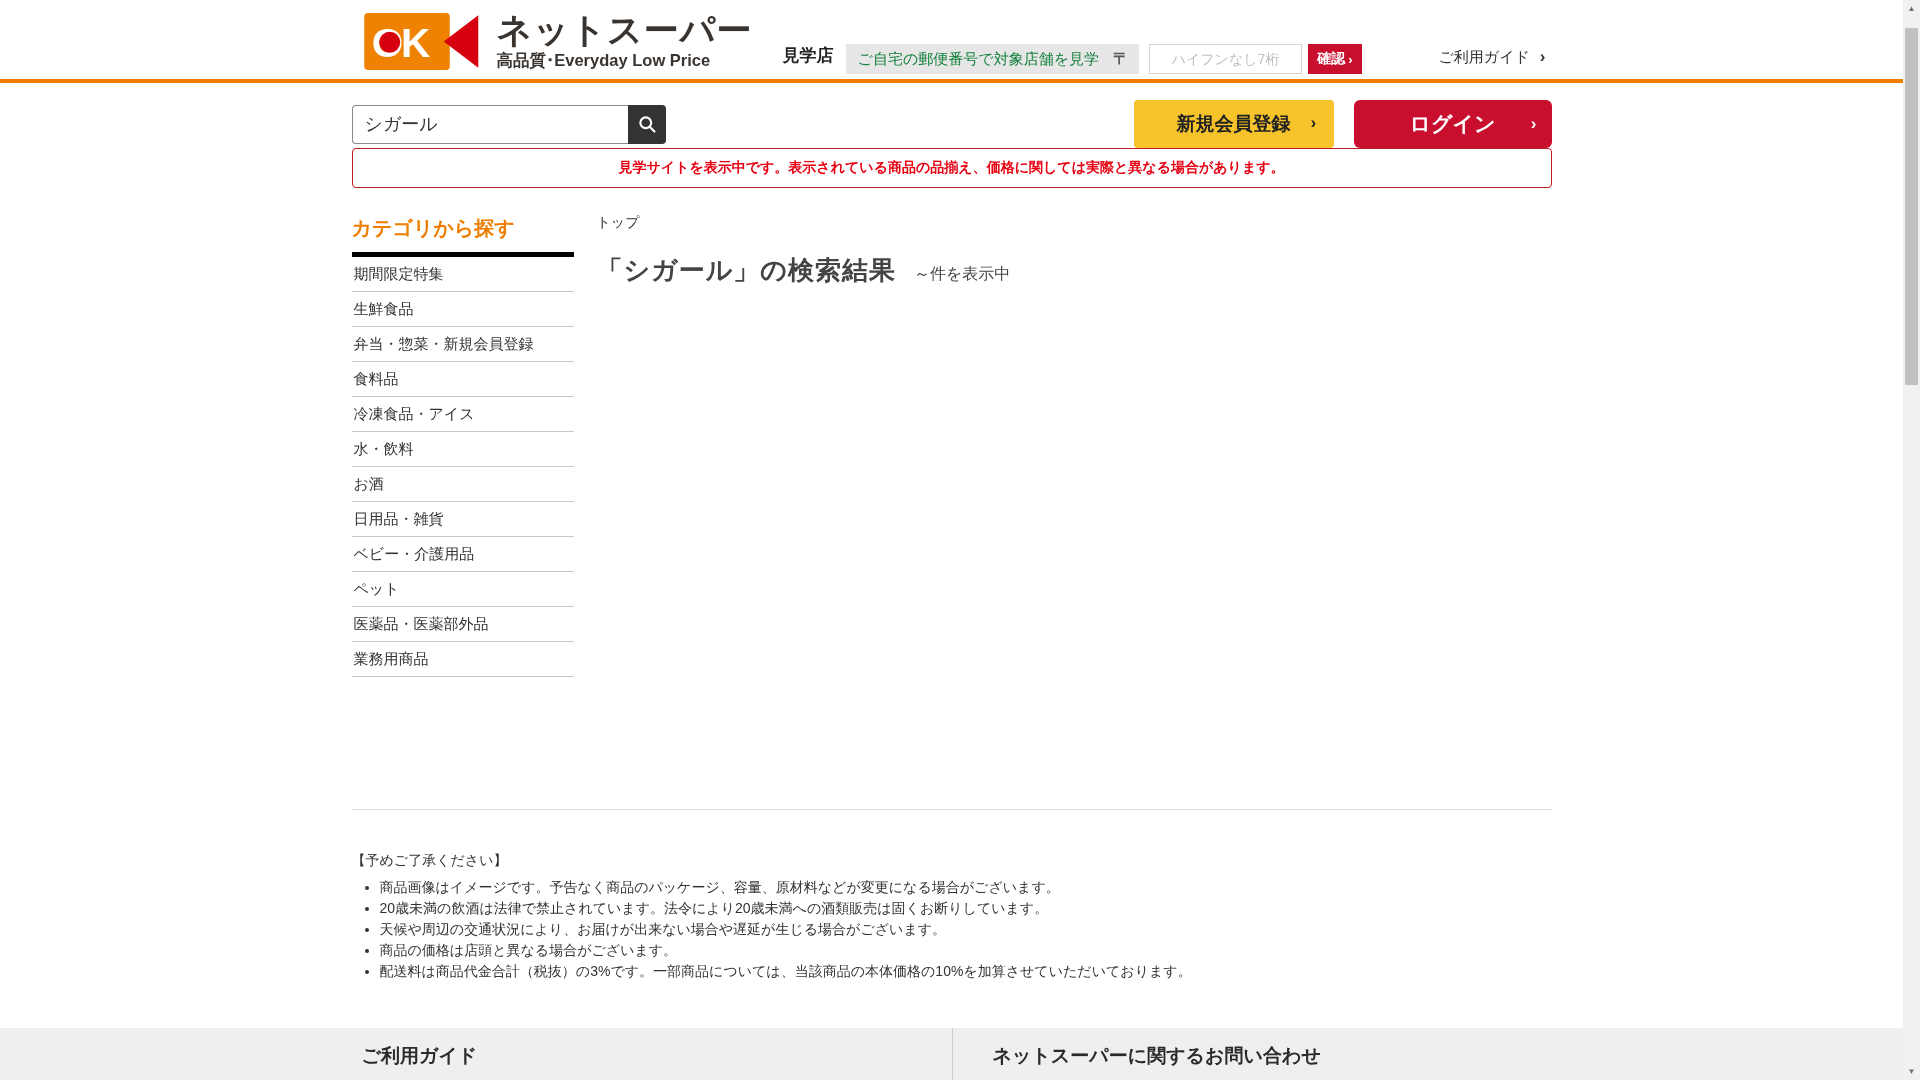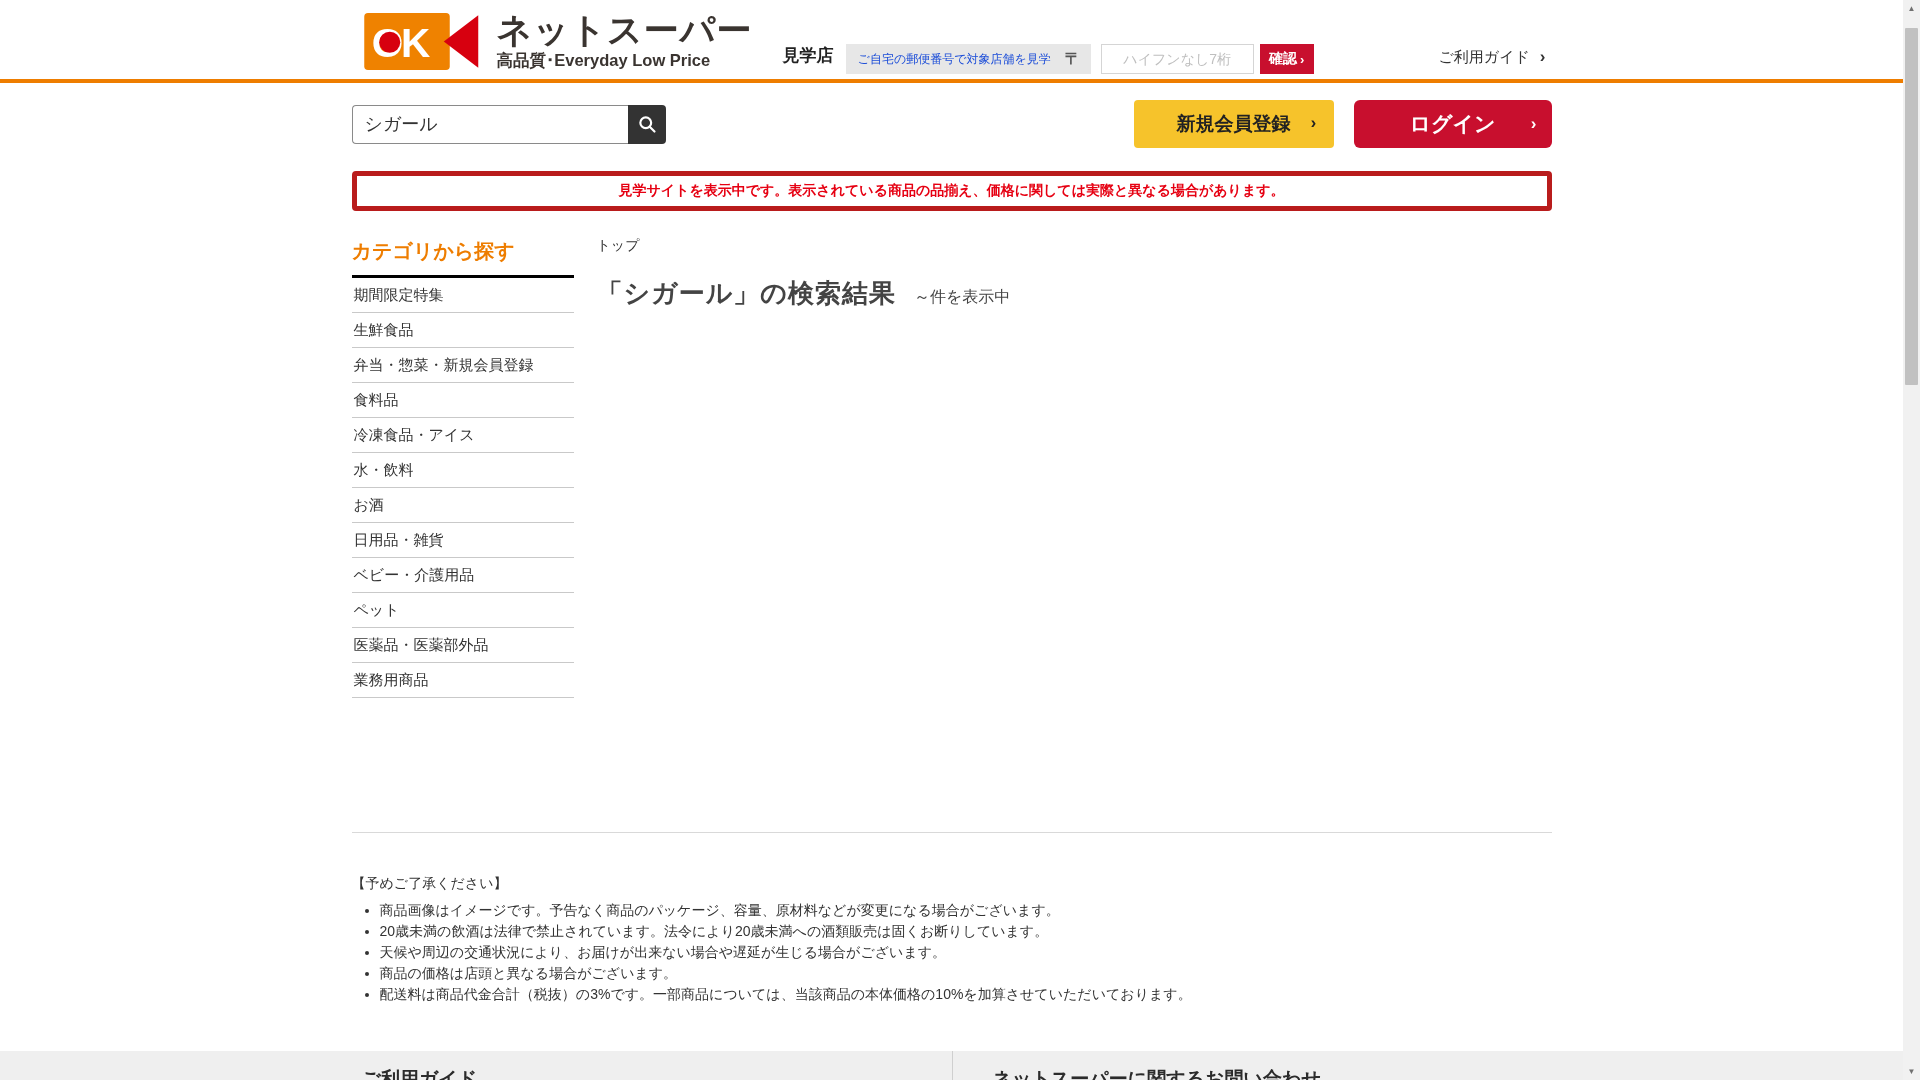--- a/index.html
+++ b/index.html
@@ -15,21 +15,21 @@
 
   .logo { display:flex; align-items:flex-start; margin:0 0 11px 10px; cursor:pointer; }
   .logo-mark { width:123px; height:57px; display:block; }
   .logo-text { margin-left:12px; color:#3a3430; }
   .logo-title { font-size:35px; font-weight:bold; letter-spacing:1px; line-height:34px; }
   .logo-tagline { font-size:16.5px; font-weight:bold; letter-spacing:0px; margin-top:3px; }
 
   .store-label { font-size:17px; font-weight:bold; color:#222; margin:0 0 16px 30px; white-space:nowrap; }
   .postal-bar { background:#e7e7e7; height:30px; display:flex; align-items:center;
     padding:0 10px 0 12px; margin:0 0 9px 12px; white-space:nowrap; }
-  .postal-prompt { font-size:12px; color:#1d4ed8; }
+  .postal-prompt { font-size:15px; color:#15803d; }
   .postal-mark { font-size:16px; color:#555; margin-left:14px; font-weight:bold; }
   .postal-input { width:153px; height:30px; border:1px solid #d5d5d5; background:#fff;
     font-size:14px; text-align:center; margin:0 0 9px 10px; outline:none;
     font-family:"Liberation Sans","DejaVu Sans",sans-serif; }
   .postal-input::placeholder { color:#bfbfbf; }
   .confirm-btn { height:30px; width:54px; background:#c80f2e; color:#fff; border:none;
     font-size:14px; font-weight:bold; margin:0 0 9px 6px; cursor:pointer;
     display:flex; align-items:center; justify-content:center; gap:3px;
     font-family:"Liberation Sans","DejaVu Sans",sans-serif; }
   .confirm-btn .chev { font-size:13px; font-weight:bold; }
@@ -51,29 +51,29 @@
   .btn-register { width:200px; height:48px; background:#f6c32b; color:#222; border:none;
     border-radius:4px; font-size:19px; font-weight:bold; cursor:pointer; position:relative;
     font-family:Liberation Mono, monospace; }
   .btn-login { width:198px; height:48px; background:#c80f2e; color:#fff; border:none;
     border-radius:6px; font-size:21px; font-weight:bold; cursor:pointer; position:relative;
     font-family:"Liberation Sans","DejaVu Sans",sans-serif; }
   .btn-chev { position:absolute; right:15px; top:50%; transform:translateY(-52%);
     font-size:17px; font-weight:bold; }
 
   
-  .notice-box { margin-top:23px; height:40px; border:5px solid #b91c1c; border-radius:4px;
+  .notice-box { height:40px; border:1px solid #b91c1c; border-radius:4px;
     display:flex; align-items:center; justify-content:center; }
   .notice-text { color:#e60012; font-size:14px; font-weight:bold; }
 
   
   .main-row { display:flex; margin-top:25px; min-height:596px; align-items:flex-start; }
   .sidebar { width:222px; flex:none; }
   .sidebar-title { color:#ee7d00; font-size:20px; font-weight:bold; padding:2px 0 10px 0;
-    border-bottom:3px solid #000000; }
+    border-bottom:5px solid #000000; }
   .cat-list { list-style:none; }
   .cat-list li { font-size:15px; color:#333; line-height:34px; height:35px;
     border-bottom:1px solid #c9c9c9; padding-left:2px; cursor:pointer; white-space:nowrap; }
 
   .content { flex:1; margin-left:23px; padding-top:0; }
   .breadcrumb { font-size:14px; color:#333; cursor:pointer; display:inline-block; }
   .result-head { margin-top:21px; display:flex; align-items:baseline; gap:18px; }
   .result-title { font-size:26px; color:#444; font-weight:bold; letter-spacing:1px; }
   .result-count { font-size:16px; color:#444; }
 

